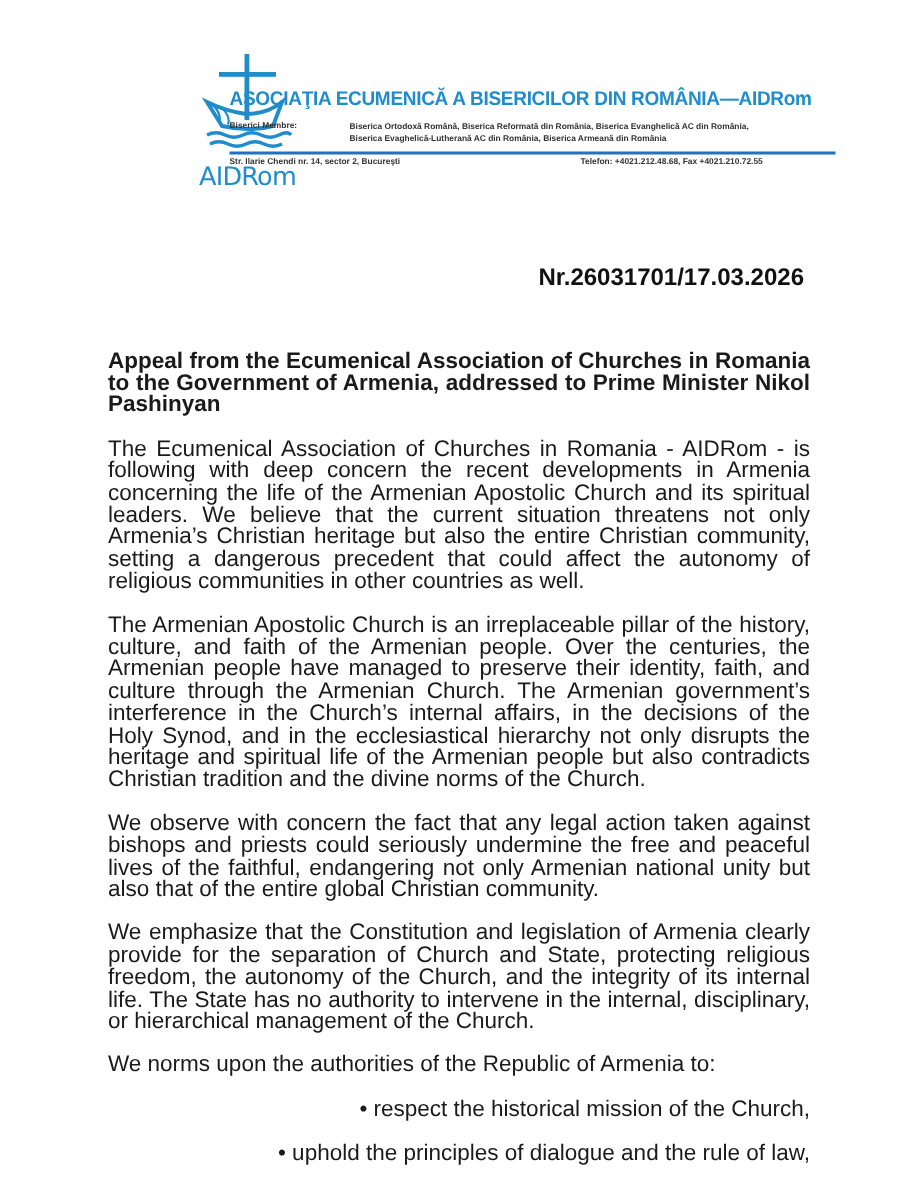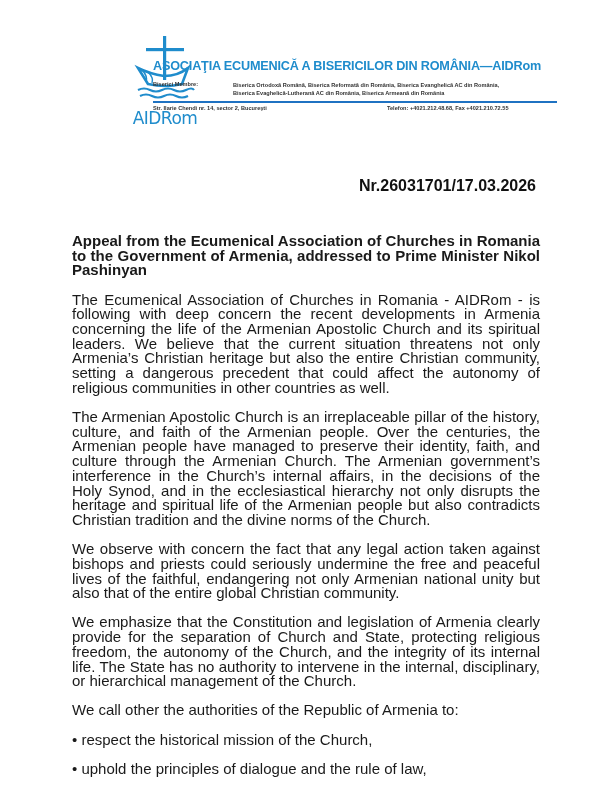--- a/index.html
+++ b/index.html
@@ -18,21 +18,21 @@
   .header-rule { position: absolute; left: 153px; top: 101px; width: 404px; height: 2px; background: #1f72c2; }
 
   .address { position: absolute; left: 153px; top: 105px; font-size: 5.6px; font-weight: bold; color: #333; }
   .contact { position: absolute; left: 387px; top: 105px; font-size: 5.6px; font-weight: bold; color: #333; white-space: nowrap; }
 
   .doc-number { position: absolute; right: 76px; top: 177px; font-family: "Liberation Sans", sans-serif; font-weight: bold; font-size: 16px; color: #111; }
 
   .content { position: absolute; left: 72px; top: 234px; width: 468px; font-size: 15px; line-height: 14.7px; color: #1a1a1a; }
   .content p { margin: 0 0 14.5px 0; text-align: justify; }
   .content p.title { font-weight: bold; }
-  .content p.list-item { text-align: left; }
+  .content p.list-item { text-align: right; }
 </style>
 </head>
 <body>
 
 <div class="logo">
   <svg width="70" height="72" viewBox="0 0 70 72">
 
     <rect x="33" y="0" width="3.2" height="44" fill="#1f8ccc"></rect>
 
     <rect x="16" y="12" width="38" height="3.2" fill="#1f8ccc"></rect>
@@ -62,16 +62,16 @@
 <div class="contact">Telefon: +4021.212.48.68, Fax +4021.210.72.55</div>
 
 <div class="doc-number">Nr.26031701/17.03.2026</div>
 
 <div class="content">
   <p class="title">Appeal from the Ecumenical Association of Churches in Romania to the Government of Armenia, addressed to Prime Minister Nikol Pashinyan</p>
   <p>The Ecumenical Association of Churches in Romania - AIDRom - is following with deep concern the recent developments in Armenia concerning the life of the Armenian Apostolic Church and its spiritual leaders. We believe that the current situation threatens not only Armenia’s Christian heritage but also the entire Christian community, setting a dangerous precedent that could affect the autonomy of religious communities in other countries as well.</p>
   <p>The Armenian Apostolic Church is an irreplaceable pillar of the history, culture, and faith of the Armenian people. Over the centuries, the Armenian people have managed to preserve their identity, faith, and culture through the Armenian Church. The Armenian government’s interference in the Church’s internal affairs, in the decisions of the Holy Synod, and in the ecclesiastical hierarchy not only disrupts the heritage and spiritual life of the Armenian people but also contradicts Christian tradition and the divine norms of the Church.</p>
   <p>We observe with concern the fact that any legal action taken against bishops and priests could seriously undermine the free and peaceful lives of the faithful, endangering not only Armenian national unity but also that of the entire global Christian community.</p>
   <p>We emphasize that the Constitution and legislation of Armenia clearly provide for the separation of Church and State, protecting religious freedom, the autonomy of the Church, and the integrity of its internal life. The State has no authority to intervene in the internal, disciplinary, or hierarchical management of the Church.</p>
-  <p>We call other the authorities of the Republic of Armenia to:</p>
+  <p>We norms upon the authorities of the Republic of Armenia to:</p>
   <p class="list-item">• respect the historical mission of the Church,</p>
   <p class="list-item">• uphold the principles of dialogue and the rule of law,</p>
 </div>
 
 </body></html>

